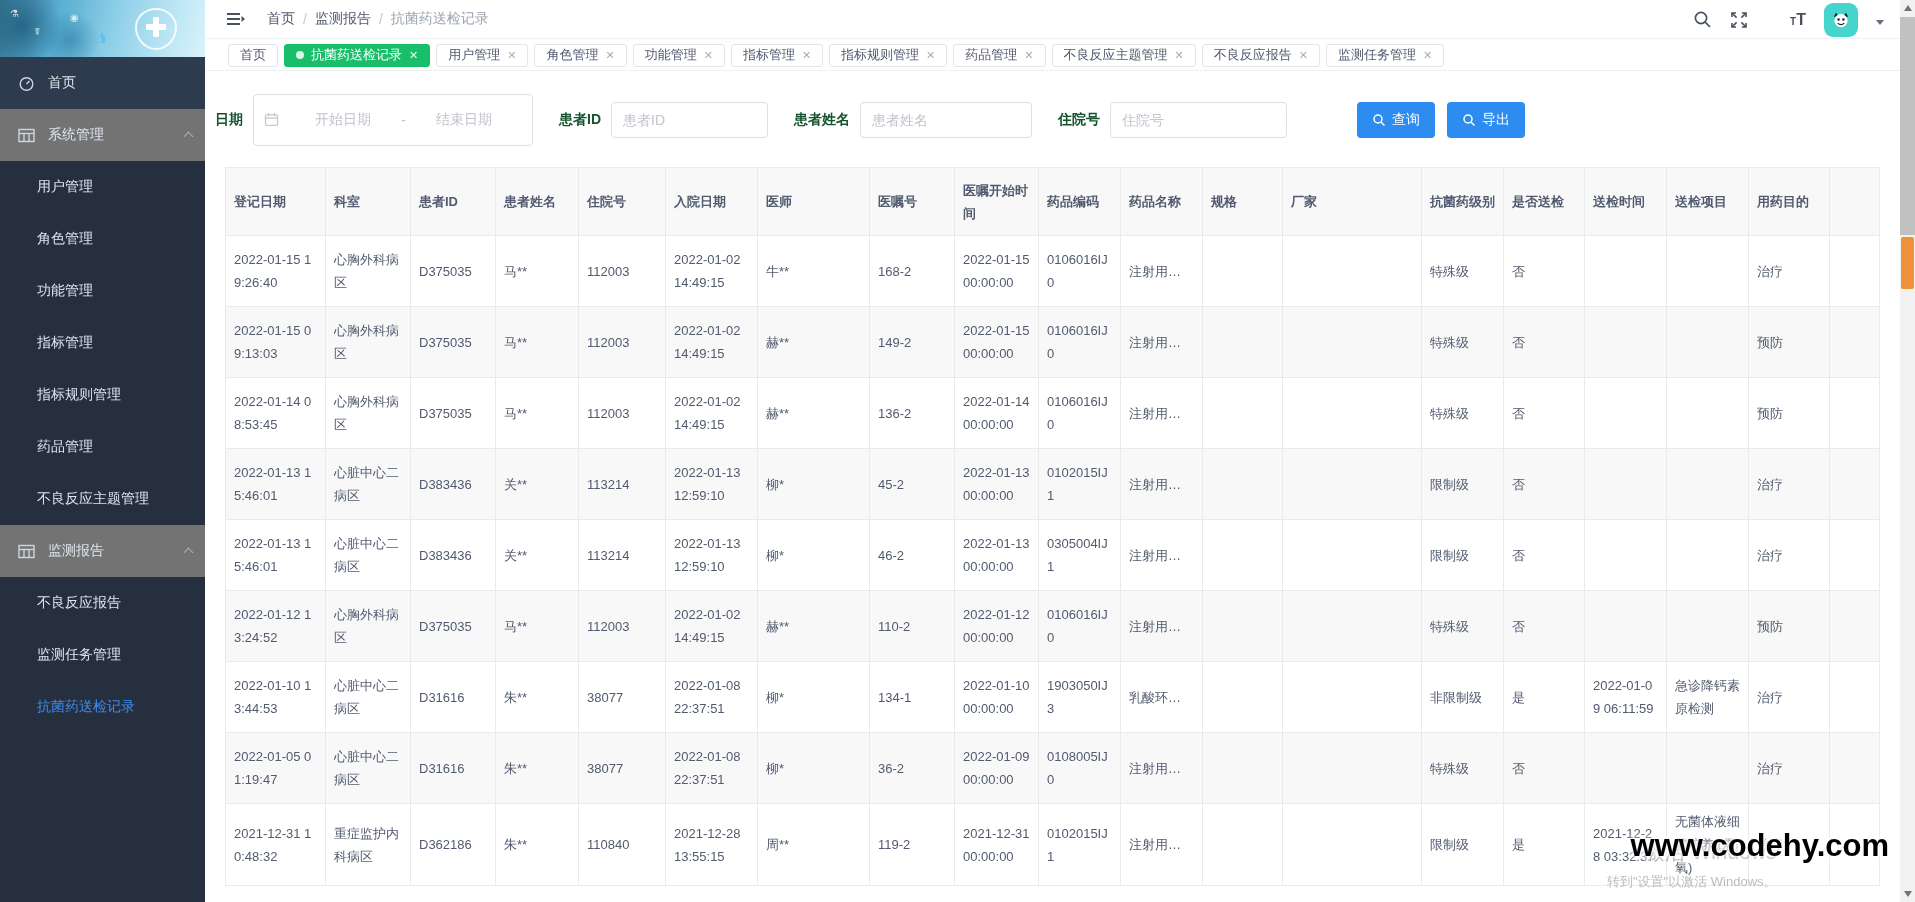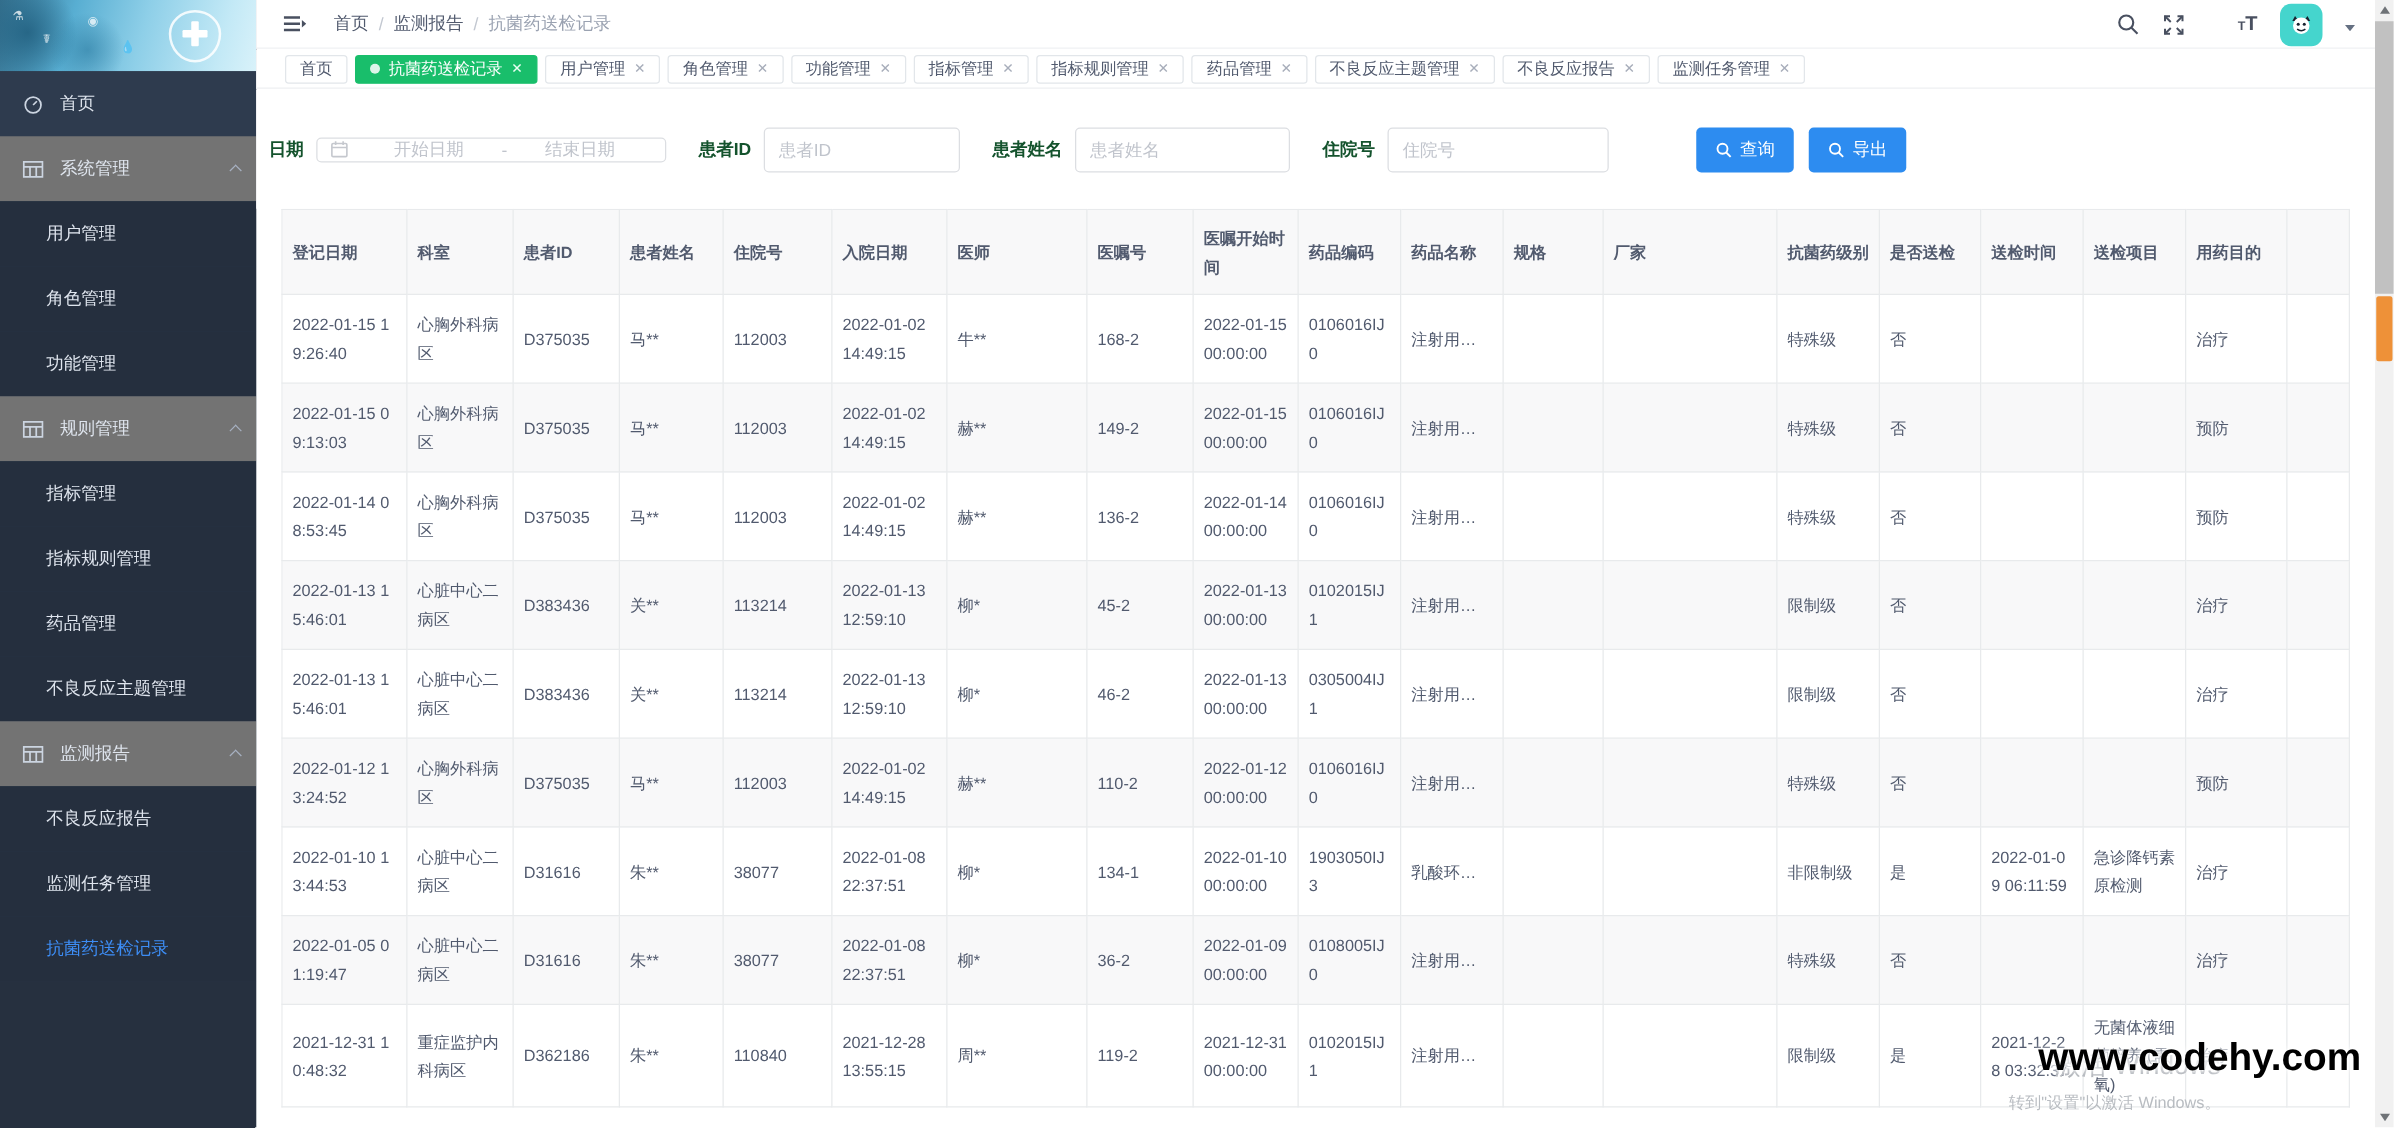--- a/index.html
+++ b/index.html
@@ -49,21 +49,21 @@
   .tab { display:inline-flex; align-items:center; gap:7px; height:23px; padding:0 11px; border:1px solid #e2e6ea; border-radius:3px; background:#fff; font-size:13px; color:#515a6e; cursor:pointer; white-space:nowrap; }
   .tab .dot { width:8px; height:8px; border-radius:50%; background:rgba(255,255,255,.85); display:none; }
   .tab.active { background:#19be6b; border-color:#19be6b; color:#fff; }
   .tab.active .dot { display:inline-block; }
   .tab .x { font-size:11px; color:#a7adba; line-height:1; cursor:pointer; }
   .tab.active .x { color:#eafff3; }
 
   
   .filterbar { position:absolute; left:205px; top:72px; width:1695px; height:95px; background:#fff; display:flex; align-items:center; padding-left:10px; }
   .f-label { font-size:14px; font-weight:700; color:#14532d; margin:0 10px 0 0; white-space:nowrap; }
-  .date-box { width:280px; height:20px; border:1px solid #dcdee2; border-radius:4px; display:flex; align-items:center; padding:0 10px; gap:0; background:#fff; cursor:text; }
+  .date-box { width:280px; height:52px; border:1px solid #dcdee2; border-radius:4px; display:flex; align-items:center; padding:0 10px; gap:0; background:#fff; cursor:text; }
   .date-box .cal { display:inline-flex; margin-right:6px; }
   .ph { color:#c0c4cc; font-size:14px; }
   .date-box .ph { flex:1; text-align:center; }
   .f-input { height:36px; border:1px solid #dcdee2; border-radius:4px; padding:0 11px; font-size:14px; color:#515a6e; outline:none; background:#fff; font-family:inherit; }
   .f-input::placeholder { color:#c0c4cc; }
   .gap26 { width:26px; } .gap70 { width:70px; } .gap12 { width:12px; }
   .btn { height:36px; padding:0 15px; border:none; border-radius:4px; background:#2d8cf0; color:#fff; font-size:14px; display:inline-flex; align-items:center; gap:6px; cursor:pointer; font-family:inherit; }
 
   
   .table-wrap { position:absolute; left:225px; top:167px; width:1656px; height:735px; overflow:hidden; }
@@ -127,32 +127,20 @@
         <span class="chev"></span>
       </div>
       <div class="menu-row sub">
         <span>用户管理</span>
       </div>
       <div class="menu-row sub">
         <span>角色管理</span>
       </div>
       <div class="menu-row sub">
         <span>功能管理</span>
-      </div>
-      <div class="menu-row group">
-        <span class="m-ico">
-          <svg width="17" height="15" viewBox="0 0 17 15" fill="none" stroke="#ccd5e1" stroke-width="1.4">
-            <rect x="1" y="1.5" width="15" height="12"></rect>
-            <line x1="1" y1="5.5" x2="16" y2="5.5"></line>
-            <line x1="6" y1="5.5" x2="6" y2="13.5"></line>
-            <line x1="11" y1="5.5" x2="11" y2="13.5"></line>
-          </svg>
-        </span>
-        <span>规则管理</span>
-        <span class="chev"></span>
       </div>
       <div class="menu-row sub">
         <span>指标管理</span>
       </div>
       <div class="menu-row sub">
         <span>指标规则管理</span>
       </div>
       <div class="menu-row sub">
         <span>药品管理</span>
       </div>

